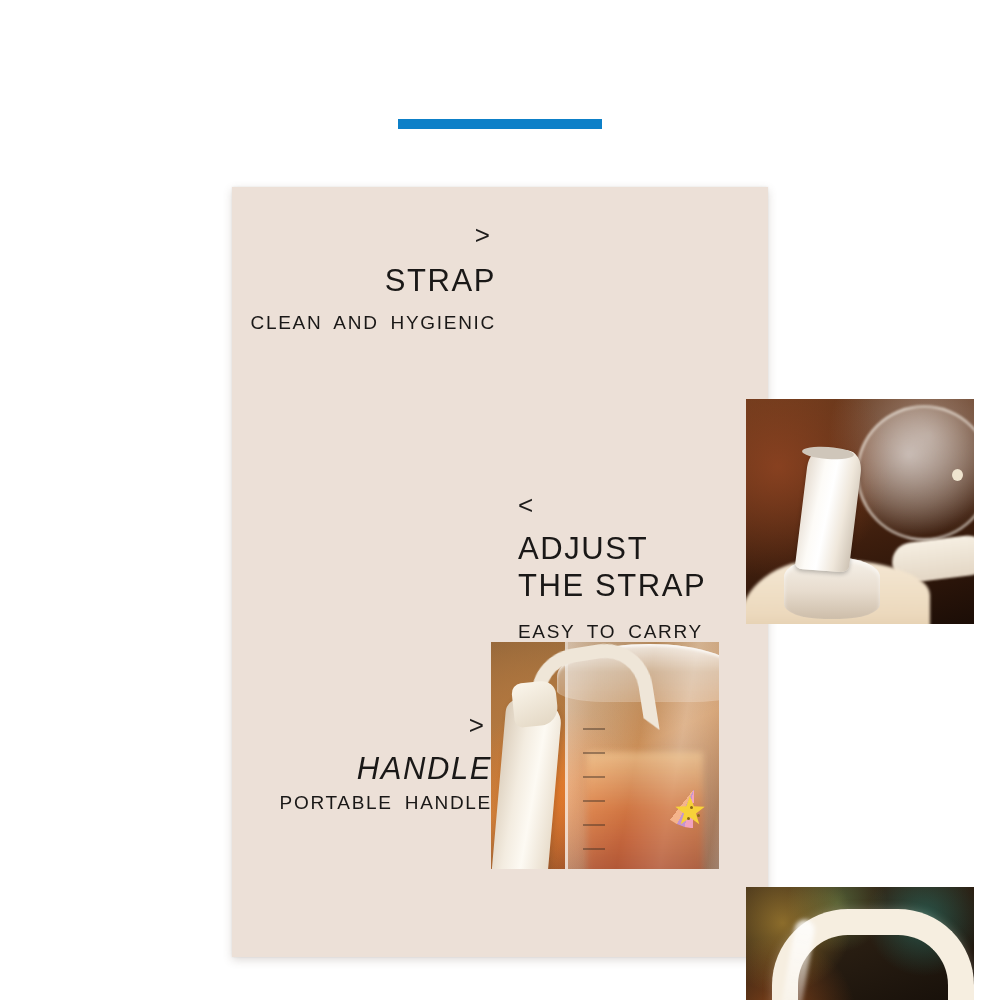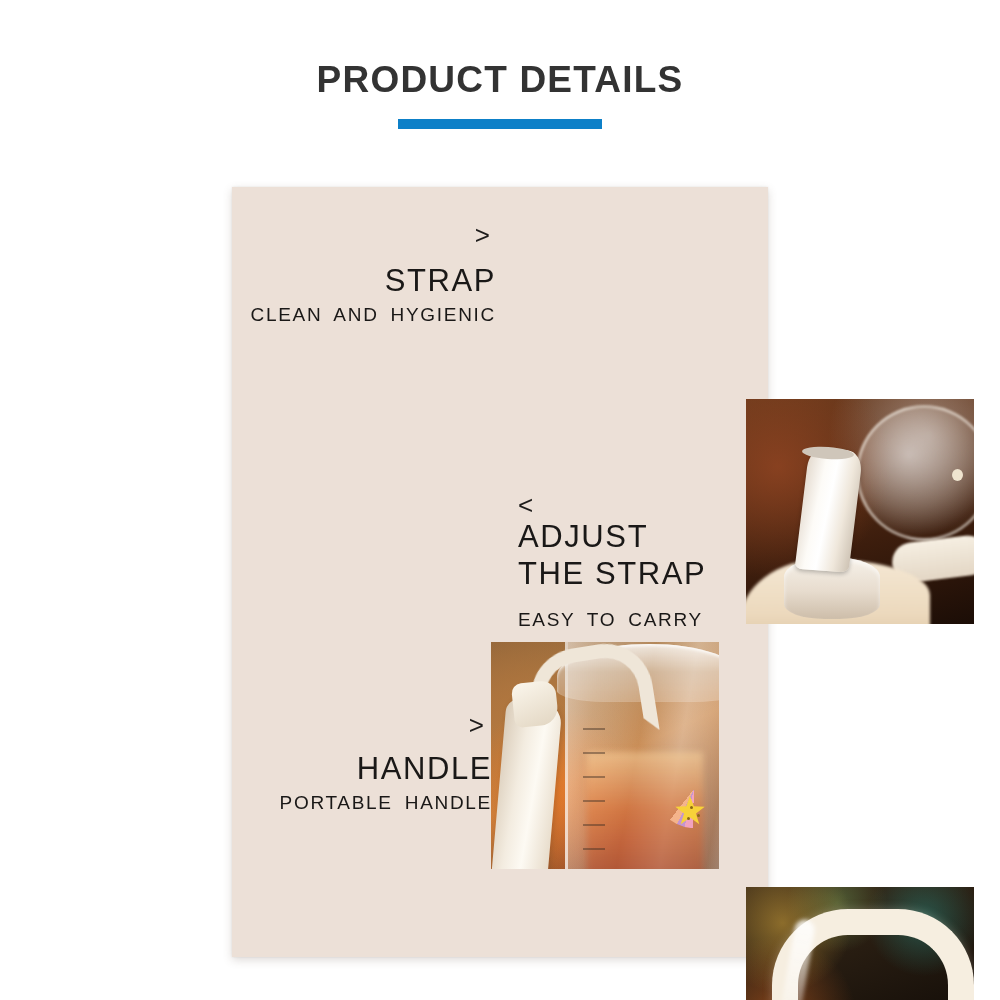--- a/index.html
+++ b/index.html
@@ -341,47 +341,46 @@
   }
 
   #block-straw {
     left: 230px;
     top: 222px;
     width: 266px;
     text-align: right;
   }
   #block-straw .chev { margin-right: 6px; }
   #block-straw .head { margin-top: 14px; }
-  #block-straw .sub  { margin-top: 4px; text-align: right; }
+  #block-straw .sub  { margin-top: 12px; text-align: right; }
 
   #block-strap {
     left: 518px;
     top: 492px;
     width: 250px;
     text-align: left;
   }
-  #block-strap .head { width: 200px; }
+  #block-strap .head { margin-top: 12px; width: 200px; }
   #block-strap .sub  { margin-top: 16px; }
 
   #block-handle {
     left: 230px;
     top: 712px;
     width: 262px;
     text-align: right;
   }
   #block-handle .chev { margin-right: 8px; }
-  #block-handle .head { margin-top: 12px; }
+  #block-handle .head { margin-top: 12px; font-style: italic; }
   #block-handle .sub  { margin-top: 4px; }
 </style>
 </head>
 <body>
 
 <div id="canvas">
 
-  <div class="page-title">PRODUCT DETAILS</div>
   <div class="title-rule" style="background: rgb(13, 128, 200);"></div>
 
   <div class="panel" style="background: rgb(236, 224, 215);">
 
     <div class="photo" id="photo-straw">
       <div class="photo-inner">
         <div class="dome"></div>
         <div class="side-tube"></div>
         <div class="speck"></div>
         <div class="lid"></div>

